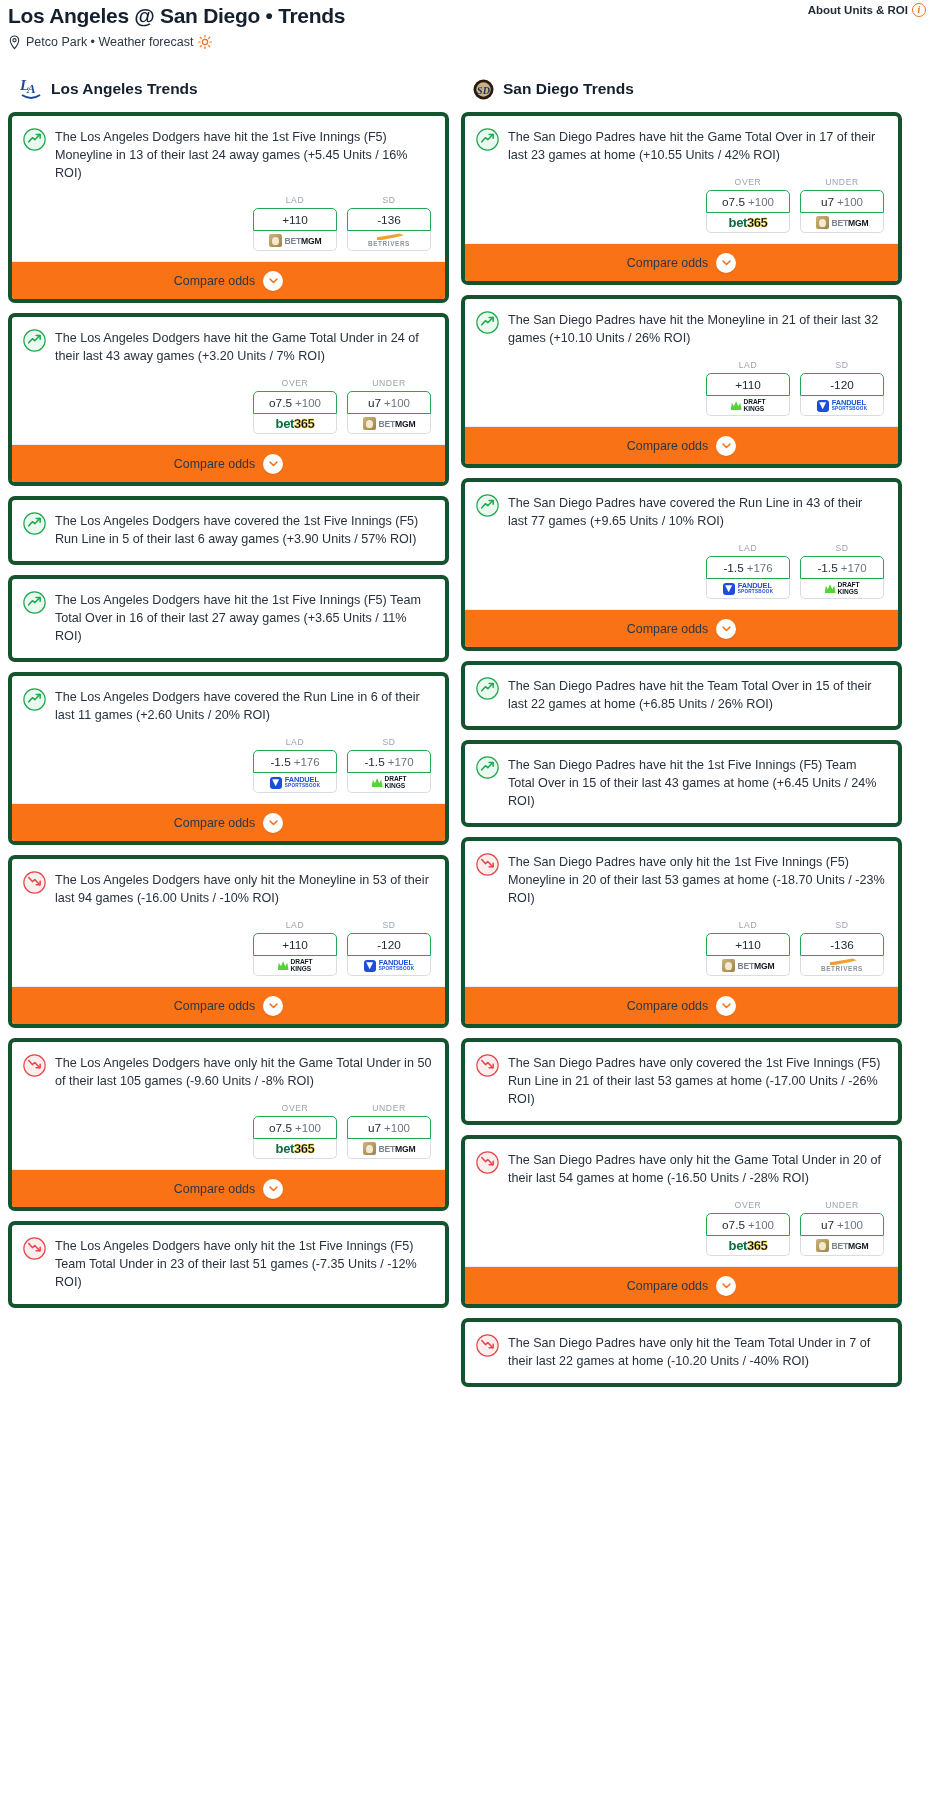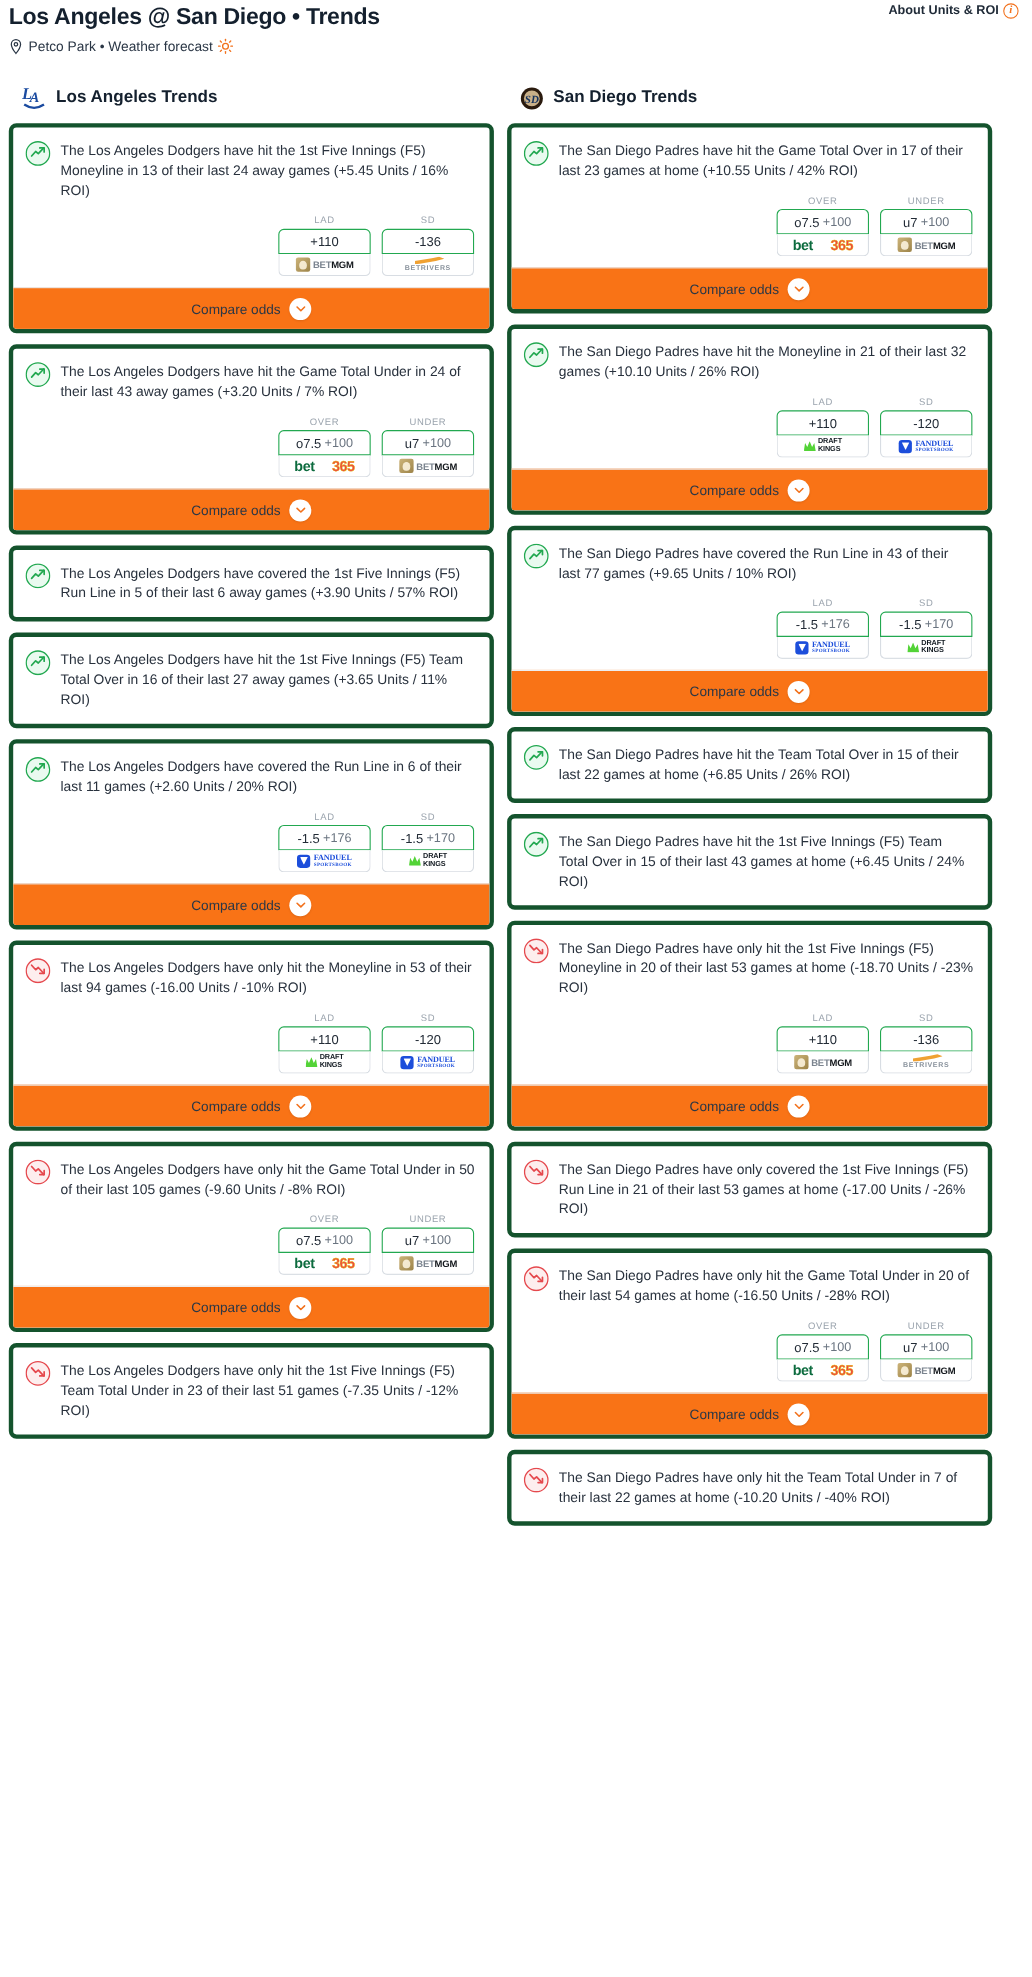--- a/index.html
+++ b/index.html
@@ -143,36 +143,36 @@
   .br-swoosh {
     width: 30px; height: 7px;
     background:
       linear-gradient(90deg, transparent 0 3px, #f0a132 3px 100%);
     clip-path: polygon(0 62%, 62% 20%, 84% 0, 100% 26%, 74% 54%, 26% 92%, 0 100%);
   }
   .br-txt { font-size: 6.4px; font-weight: bold; letter-spacing: 0.6px; color: #8a939d; margin-top: 1px; }
 
   .bk-bet365 { font-size: 13px; font-weight: bold; letter-spacing: -0.4px; }
   .bk-bet365 .b1 { color: #0c6b3e; }
-  .bk-bet365 .b2 { color: #ef4444; padding-left: 16px; -webkit-text-stroke: .4px #e3bd00; }
+  .bk-bet365 .b2 { color: #000000; -webkit-text-stroke: .4px #e3bd00; }
 
   .bk-fanduel { gap: 3px; }
   .fd-shield {
     width: 12px; height: 12px;
     background: #1c4edb; border-radius: 3px;
     position: relative;
   }
   .fd-shield::after {
     content: "";
     position: absolute; left: 2.5px; top: 2.5px;
     width: 7px; height: 7px;
     background: #fff;
     clip-path: polygon(0 0, 100% 0, 50% 100%);
   }
-  .fd-txt { line-height: 1.05; font-family: Liberation Serif, serif; }
+  .fd-txt { line-height: 1.05; }
   .fd-1 { font-size: 7.4px; font-weight: bold; color: #1c4edb; letter-spacing: -0.1px; }
   .fd-2 { font-size: 4.6px; font-weight: bold; color: #1c4edb; letter-spacing: .3px; }
 
   .bk-draftkings { gap: 2px; }
   .dk-crown {
     width: 11px; height: 9px;
     background: #53d337;
     clip-path: polygon(0 100%, 12% 18%, 30% 58%, 50% 0, 70% 58%, 88% 18%, 100% 100%);
   }
   .dk-txt { line-height: 1.0; text-align: left; }

